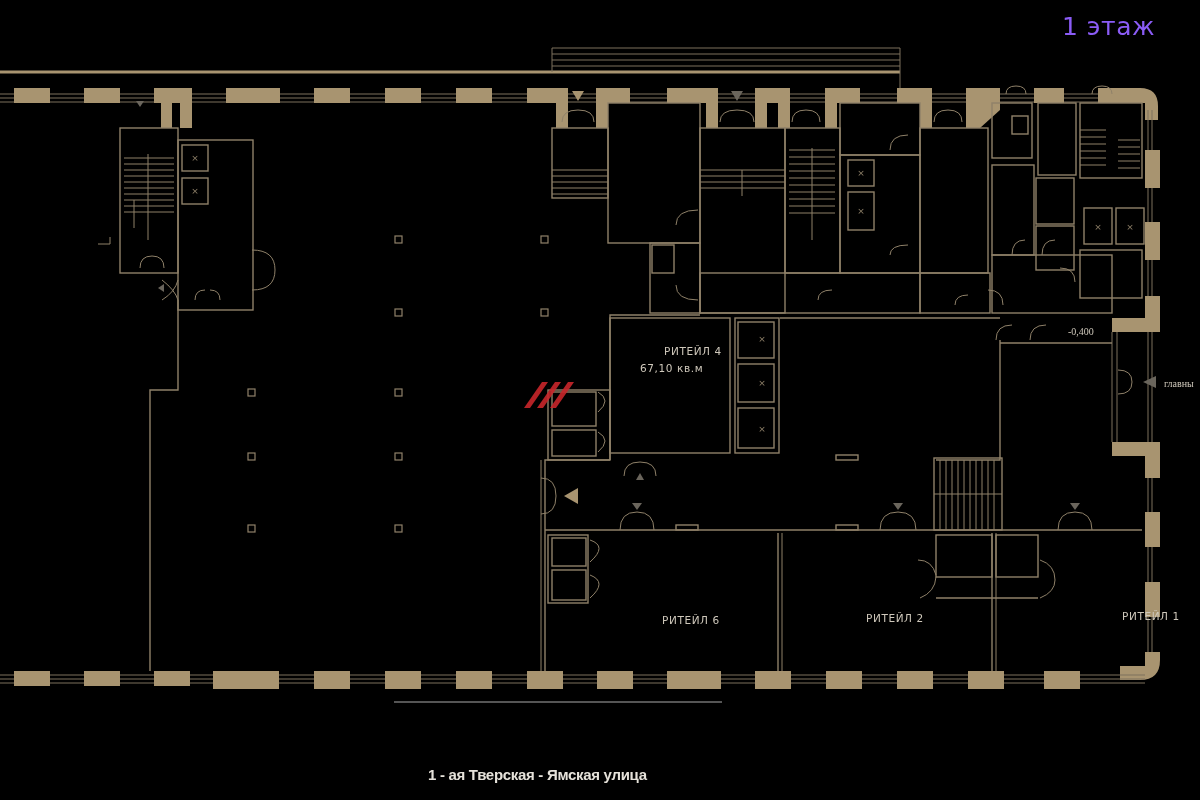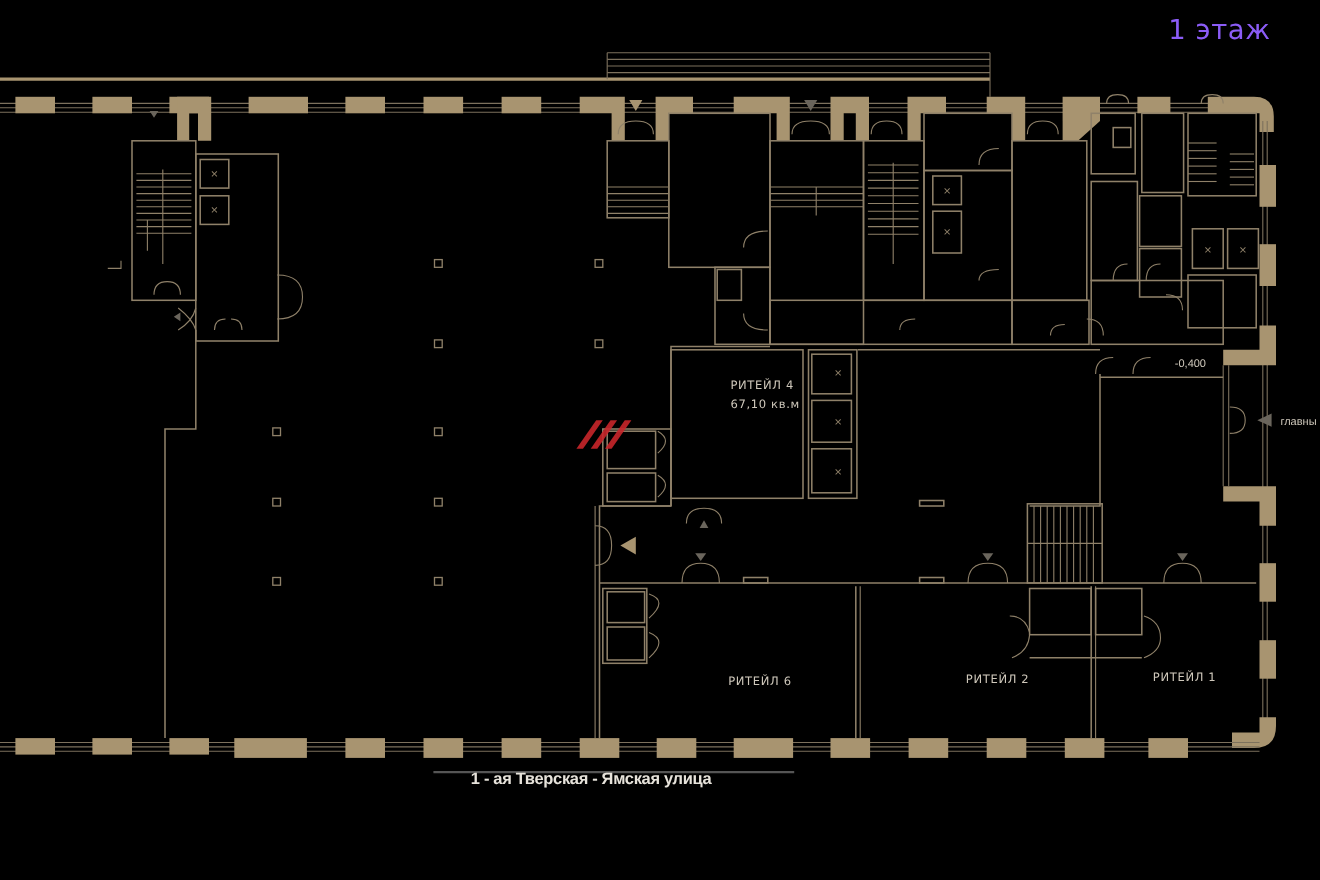--- a/index.html
+++ b/index.html
@@ -1,21 +1,21 @@
 <!DOCTYPE html>
 <html><head>
 <meta charset="utf-8">
 <style>
   html, body { margin: 0; padding: 0; background: #000; }
   body { width: 1200px; height: 800px; overflow: hidden; position: relative; font-family: "DejaVu Sans", sans-serif; }
   #plan { position: absolute; left: 0; top: 0; width: 1200px; height: 800px; }
   .floor-title { position: absolute; left: 1062px; top: 12px; font-family: "DejaVu Sans", sans-serif; font-size: 25px; color: #8b5cf6; letter-spacing: 0.5px; }
   .room-label { position: absolute; font-family: "DejaVu Sans", sans-serif; font-size: 10.5px; color: #cfc8bb; letter-spacing: 0.6px; white-space: nowrap; text-align: center; }
-  .street-label { position: absolute; left: 428px; top: 700px; font-family: "Liberation Sans", sans-serif; font-weight: bold; font-size: 15px; color: #e6e2da; letter-spacing: -0.3px; }
-  .mark-label { position: absolute; font-family: Liberation Sans, sans-serif; font-size: 10px; color: #cfc8bb; }
+  .street-label { position: absolute; left: 428px; top: 766px; font-family: "Liberation Sans", sans-serif; font-weight: bold; font-size: 15px; color: #e6e2da; letter-spacing: -0.3px; }
+  .mark-label { position: absolute; font-family: Liberation Serif, serif; font-size: 10px; color: #cfc8bb; }
 </style>
 </head>
 <body>
 
 <svg id="plan" viewBox="0 0 1200 800" xmlns="http://www.w3.org/2000/svg">
   <defs>
     <style>
       .wall { fill: #a89470; }
       .ln { fill: none; stroke: #8f8169; stroke-width: 1.4; }
       .ln2 { fill: none; stroke: #8f8169; stroke-width: 1; }
@@ -314,21 +314,21 @@
     <path d="M537 408 L555 382 L561 382 L543 408 Z" fill="#c8262b"></path>
     <path d="M550 408 L568 382 L574 382 L556 408 Z" fill="#c8262b"></path>
   </g>
 </svg>
 
 <div class="floor-title">1 этаж</div>
 
 <div class="room-label" style="left:664px; top:345px;">
   <span>РИТЕЙЛ 4</span>
 </div>
-<div class="room-label" style="left:664px; top:362px;">67,10 кв.м</div>
+<div class="room-label" style="left:640px; top:362px;">67,10 кв.м</div>
 <div class="room-label" style="left:662px; top:614px;">РИТЕЙЛ 6</div>
-<div class="room-label" style="left:866px; top:612px;margin-left:12px;">РИТЕЙЛ 2</div>
-<div class="room-label" style="left:1048px; top:610px;">РИТЕЙЛ 1</div>
+<div class="room-label" style="left:866px; top:612px;">РИТЕЙЛ 2</div>
+<div class="room-label" style="left:1122px; top:610px;">РИТЕЙЛ 1</div>
 
 <div class="mark-label" style="left:1068px; top:326px;">-0,400</div>
 <div class="mark-label" style="left:1164px; top:378px;">главны</div>
 
 <div class="street-label">1 - ая Тверская - Ямская улица</div>
 
 </body></html>

